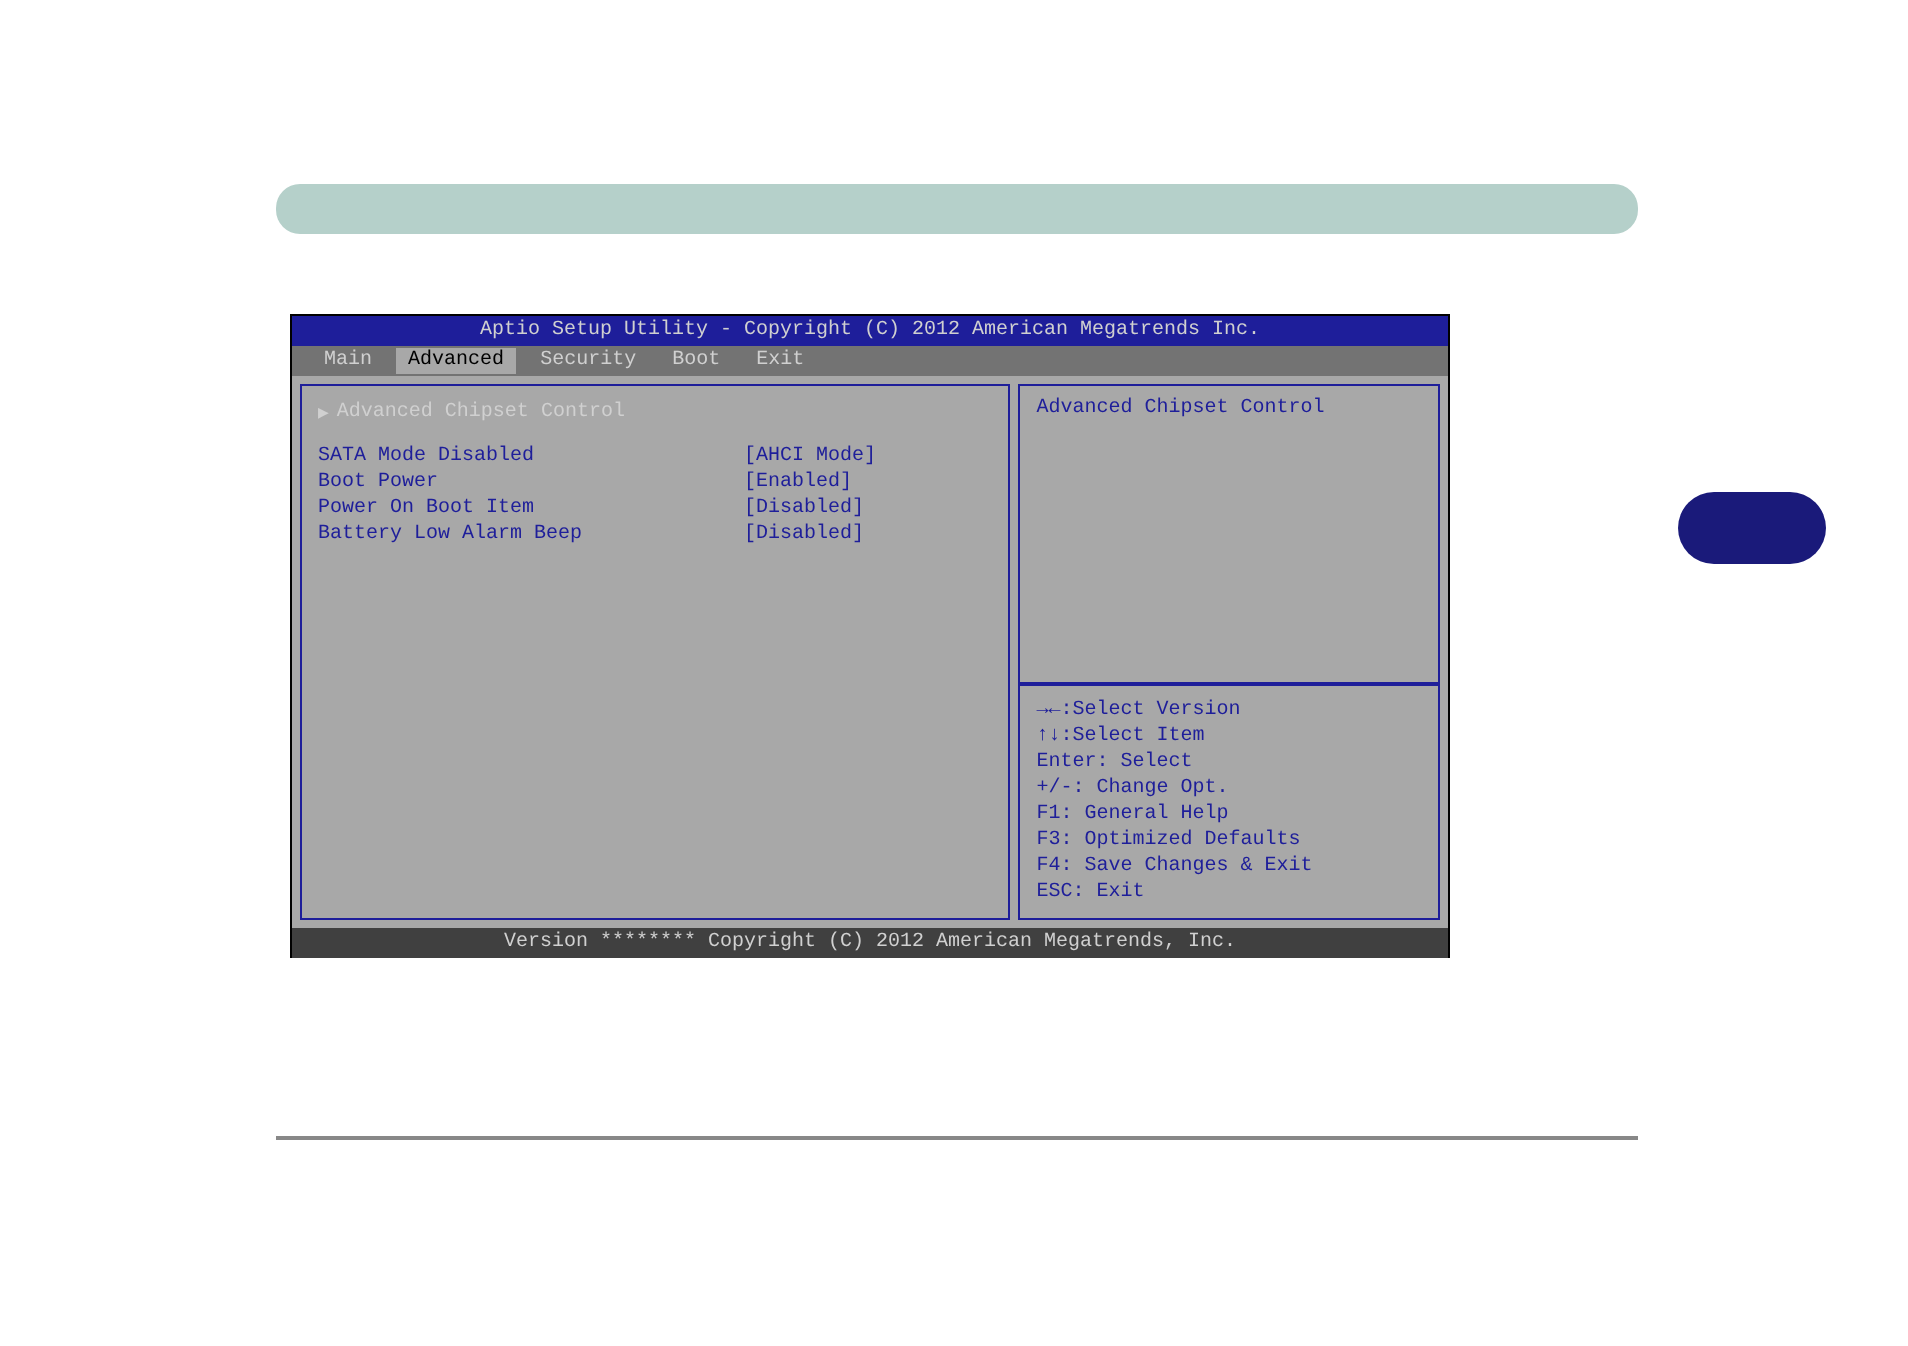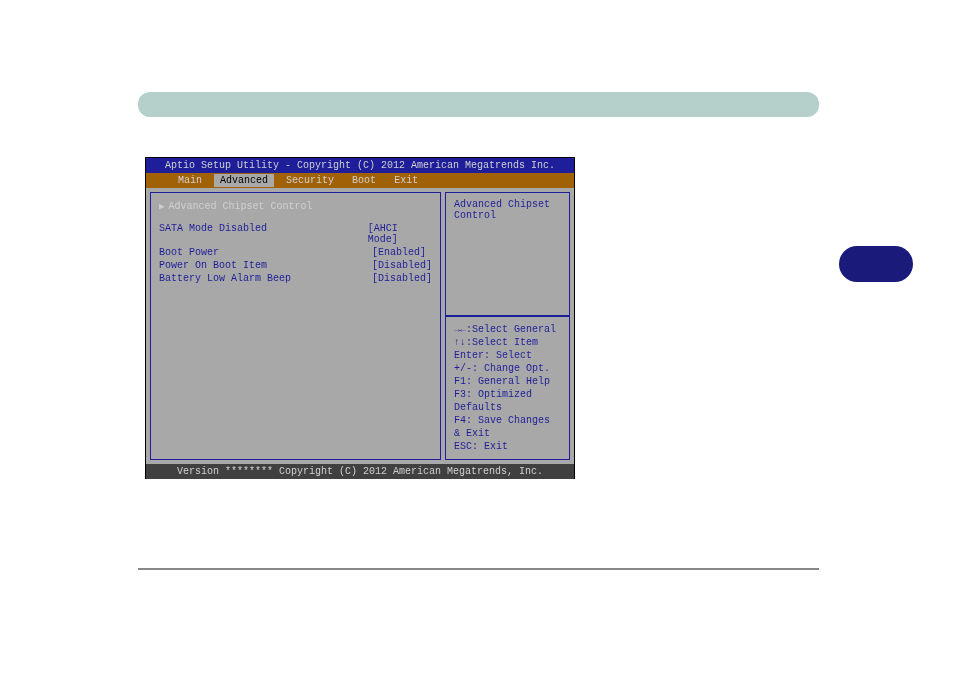--- a/index.html
+++ b/index.html
@@ -21,36 +21,36 @@
       top: 92px;
       width: 681px;
       height: 25px;
       background: #b5d0ca;
       border-radius: 12px;
     }
     .bios-container {
       position: absolute;
       left: 145px;
       top: 157px;
-      width: 430px;
+      width: 580px;
       height: 322px;
       background: #a8a8a8;
       border: 1px solid #000;
     }
     .bios-title-bar {
       background: #1e1e9a;
       color: #d0d0d0;
       text-align: center;
       padding: 2px 0;
       font-size: 10px;
       font-family: 'Courier New', monospace;
     }
     .bios-menu-bar {
-      background: #a16207;
-      padding: 1px 26px;
+      background: #737373;
+      padding: 1px 10px;
       font-size: 10px;
     }
     .menu-item {
       display: inline-block;
       padding: 1px 6px;
       color: #d0d0d0;
       cursor: pointer;
     }
     .menu-item.active {
       background: #a8a8a8;
@@ -181,21 +181,21 @@
         <span class="setting-label">Battery Low Alarm Beep</span>
         <span class="setting-value">[Disabled]</span>
       </div>
     </div>
 
     <div class="bios-right-column">
       <div class="bios-right-top">
         <div>Advanced Chipset Control</div>
       </div>
       <div class="bios-right-bottom">
-        <div class="help-line">→←:Select General</div>
+        <div class="help-line">→←:Select Version</div>
         <div class="help-line">↑↓:Select Item</div>
         <div class="help-line">Enter: Select</div>
         <div class="help-line">+/-: Change Opt.</div>
         <div class="help-line">F1: General Help</div>
         <div class="help-line">F3: Optimized Defaults</div>
         <div class="help-line">F4: Save Changes &amp; Exit</div>
         <div class="help-line">ESC: Exit</div>
       </div>
     </div>
   </div>

